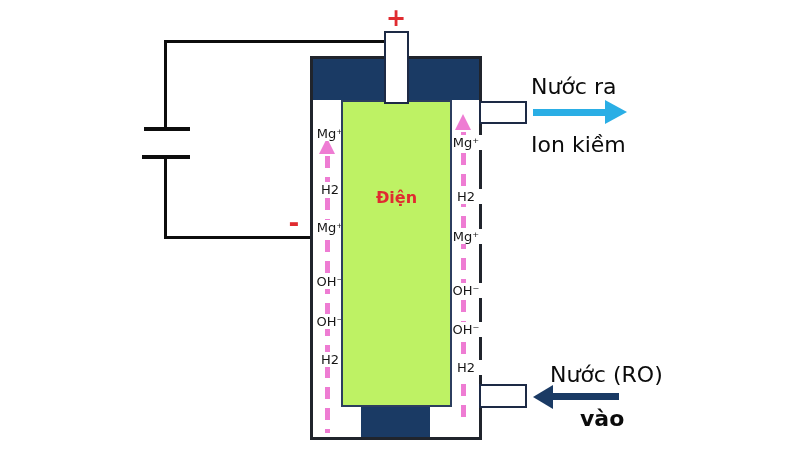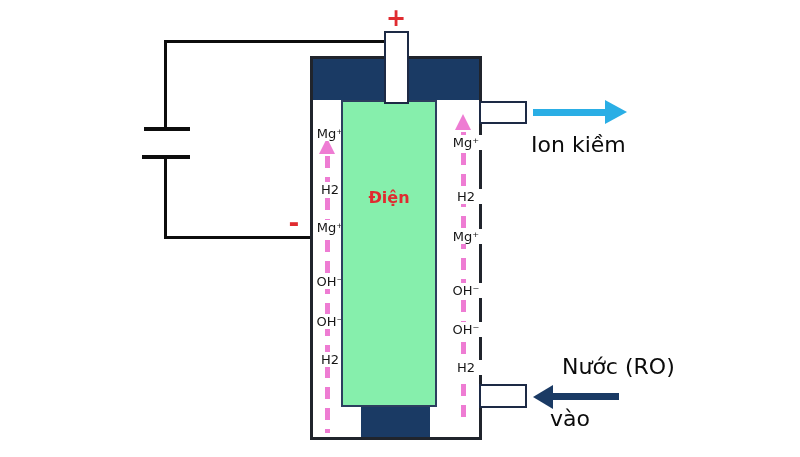--- a/index.html
+++ b/index.html
@@ -13,21 +13,21 @@
   .plate-top{left:144px;top:127px;width:46px;height:4px;}
   .plate-bottom{left:142px;top:155px;width:48px;height:4px;}
   .wire-left-v-bottom{left:164px;top:159px;width:3px;height:79px;}
   .wire-bottom-h{left:164px;top:236px;width:150px;height:3px;}
   
   .cell-body{left:310px;top:56px;width:172px;height:384px;border:3px solid #20242c;
              background:#ffffff;box-sizing:border-box;}
   .top-cap{left:313px;top:59px;width:166px;height:41px;background:#1a3a64;z-index:2;}
   .terminal-post{left:384px;top:31px;width:25px;height:73px;background:#ffffff;
                  border:2px solid #1d2a45;box-sizing:border-box;z-index:6;}
-  .electrode{left:341px;top:100px;width:96px;height:307px;background:#86efac;
+  .electrode{left:341px;top:100px;width:111px;height:307px;background:#bef264;
              border:2px solid #2c3e5f;box-sizing:border-box;z-index:3;}
   .electrode-label{position:absolute;top:84px;left:0;width:100%;text-align:center;
                    color:#e02b30;font-size:16px;font-weight:bold;line-height:23px;}
   .electrode-label span{display:block;}
   .bottom-block{left:361px;top:405px;width:69px;height:32px;background:#1a3a64;z-index:2;}
   .pipe{background:#ffffff;border:2px solid #1d2a45;box-sizing:border-box;z-index:4;}
   .outlet-pipe{left:479px;top:101px;width:48px;height:23px;}
   .inlet-pipe{left:479px;top:384px;width:48px;height:24px;}
   
   .plus-sign{left:380px;top:4px;width:32px;text-align:center;color:#e02b30;
@@ -46,22 +46,22 @@
   
   .ion{position:absolute;width:34px;text-align:center;font-size:13px;color:#151515;
        background:#ffffff;z-index:2;line-height:15px;}
   .lcol{left:313px;} .rcol{left:449px;}
   .l0{top:126px;} .l1{top:182px;} .l2{top:220px;} .l3{top:274px;} .l4{top:314px;} .l5{top:352px;}
   .r0{top:135px;} .r1{top:189px;} .r2{top:229px;} .r3{top:283px;} .r4{top:322px;} .r5{top:360px;}
   
   .big-label{position:absolute;font-size:22px;color:#0b0b0b;white-space:nowrap;}
   .outlet-top{left:531px;top:74px;}
   .outlet-bottom{left:531px;top:132px;}
-  .inlet-top{left:550px;top:354px;margin-left:12px;}
-  .inlet-bottom{left:550px;top:406px;}
+  .inlet-top{left:550px;top:362px;}
+  .inlet-bottom{left:580px;top:406px;font-weight:bold;}
   .cyan-shaft{left:533px;top:109px;width:72px;height:7px;background:#2aaee5;}
   .cyan-head{left:605px;top:100px;width:0;height:0;border-top:12px solid transparent;
              border-bottom:12px solid transparent;border-left:22px solid #2aaee5;}
   .navy-head{left:533px;top:385px;width:0;height:0;border-top:12px solid transparent;
              border-bottom:12px solid transparent;border-right:20px solid #1a3a64;}
   .navy-shaft{left:551px;top:393px;width:68px;height:7px;background:#1a3a64;}
 </style>
 </head>
 <body>
 
@@ -100,20 +100,21 @@
   <span class="ion lcol l5">H2</span>
 
   <span class="ion rcol r0">Mg⁺</span>
   <span class="ion rcol r1">H2</span>
   <span class="ion rcol r2">Mg⁺</span>
   <span class="ion rcol r3">OH⁻</span>
   <span class="ion rcol r4">OH⁻</span>
   <span class="ion rcol r5">H2</span>
 
   <div class="abs pipe outlet-pipe"></div>
+  <div class="big-label outlet-top">Nước ra</div>
   <div class="abs cyan-shaft"></div>
   <div class="abs cyan-head"></div>
   <div class="big-label outlet-bottom">Ion kiềm</div>
 
   <div class="abs pipe inlet-pipe"></div>
   <div class="big-label inlet-top">Nước (RO)</div>
   <div class="abs navy-head"></div>
   <div class="abs navy-shaft"></div>
   <div class="big-label inlet-bottom">vào</div>
 

